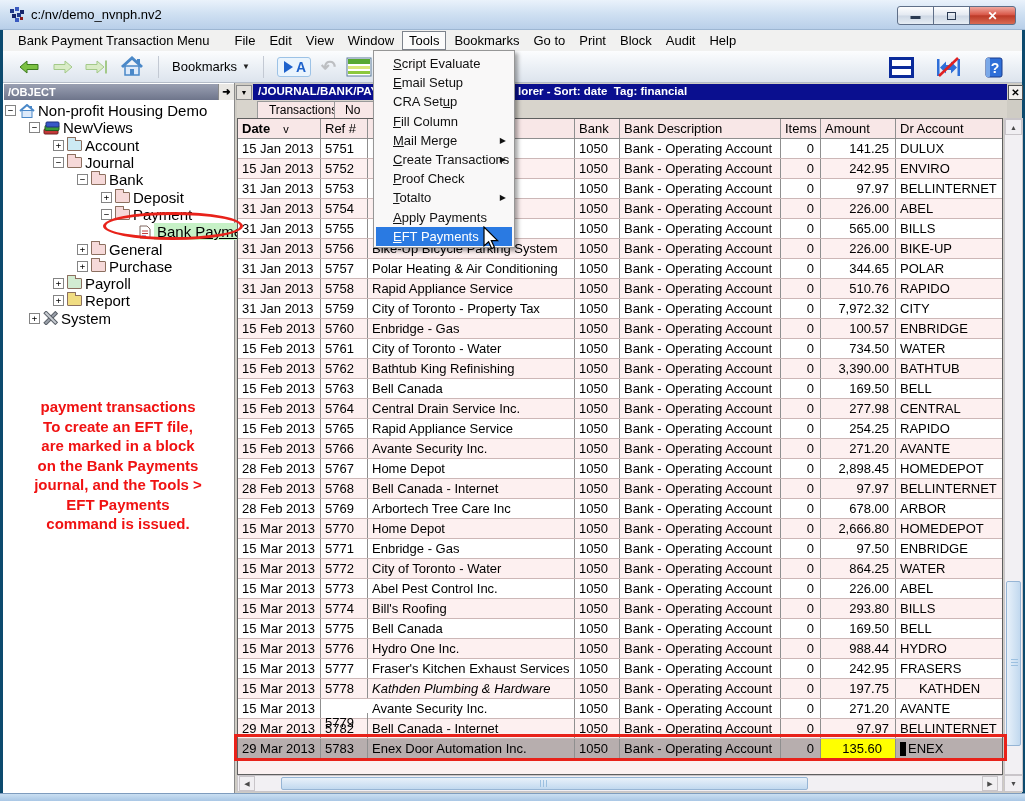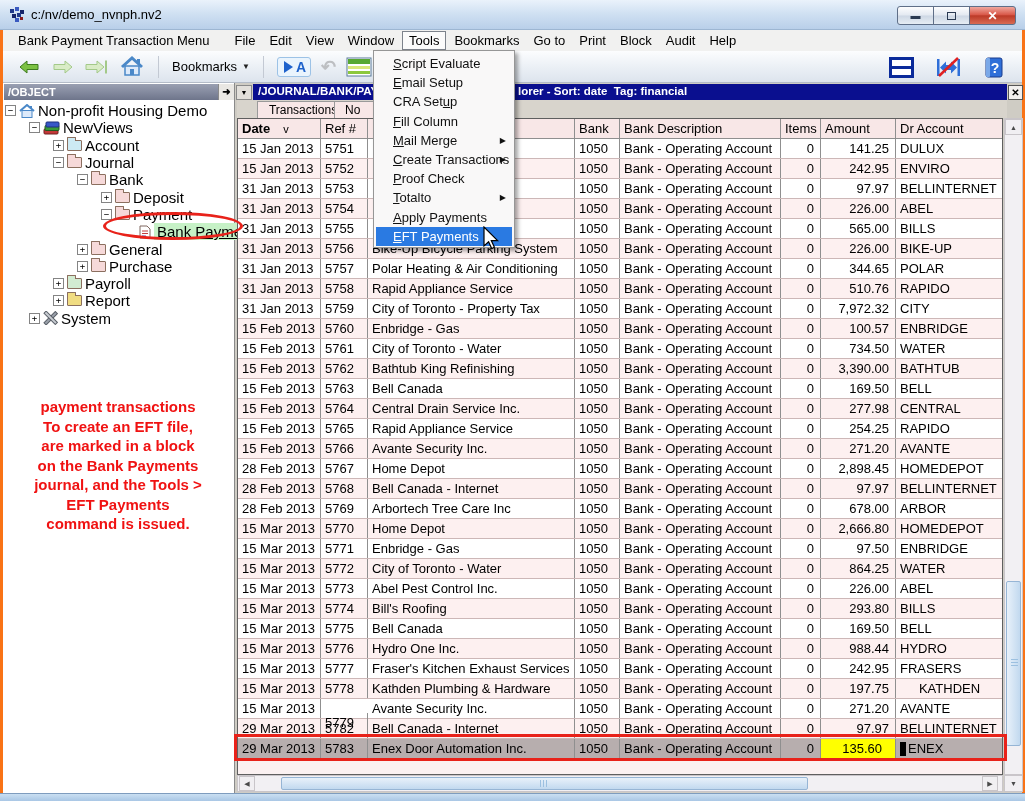--- a/index.html
+++ b/index.html
@@ -1,18 +1,18 @@
 <!DOCTYPE html>
 <html><head>
 <meta charset="utf-8">
 <style>
   * { margin:0; padding:0; box-sizing:border-box; }
   html,body { width:1025px; height:801px; }
   body { font-family:"Liberation Sans", sans-serif; position:relative; overflow:hidden; background:#fff; }
-  #app { position:absolute; inset:0; background:#f97316; }
+  #app { position:absolute; inset:0; background:#0c4a6e; }
 
   
   .titlebar { position:absolute; left:0; top:0; width:1025px; height:30px;
     background:linear-gradient(#eaf2fb 0%,#cfe0f2 48%,#b9cfe9 100%); border-bottom:1px solid #9db6d2; }
   .app-icon { position:absolute; left:9px; top:6px; }
   .title-text { position:absolute; left:31px; top:7px; font-size:13px; color:#000; }
   .winbtns { position:absolute; top:6px; right:9px; display:flex; }
   .winbtn { width:37px; height:19px; border:1px solid #5f6f88; margin-left:-1px;
     background:linear-gradient(#fdfdfe,#e3e9f1 48%,#cdd7e4 52%,#e6edf4); color:#2a3a52;
     display:flex; align-items:center; justify-content:center; font-size:10px; }
@@ -675,21 +675,21 @@
             <div class="gcell c2" style="width: 207px;">Fraser's Kitchen Exhaust Services</div>
             <div class="gcell c3" style="width: 45px;">1050</div>
             <div class="gcell c4" style="width: 161px;">Bank - Operating Account</div>
             <div class="gcell c5" style="width: 40px;">0</div>
             <div class="gcell c6" style="width: 75px;">242.95</div>
             <div class="gcell c7" style="width: 108px;">FRASERS</div>
           </div>
           <div class="grid-row alt">
             <div class="gcell c0" style="width: 83px;">15 Mar 2013</div>
             <div class="gcell c1" style="width: 47px;">5778</div>
-            <div class="gcell c2" style="width: 207px;">Kathden Plumbing &amp; Hardware</div>
+            <div class="gcell c2" style="width: 207px; font-style: italic;">Kathden Plumbing &amp; Hardware</div>
             <div class="gcell c3" style="width: 45px;">1050</div>
             <div class="gcell c4" style="width: 161px;">Bank - Operating Account</div>
             <div class="gcell c5" style="width: 40px;">0</div>
             <div class="gcell c6" style="width: 75px;">197.75</div>
             <div class="gcell c7" style="width: 108px; text-align: center;">KATHDEN</div>
           </div>
           <div class="grid-row">
             <div class="gcell c0" style="width: 83px;">15 Mar 2013</div>
             <div class="gcell c1" style="width: 47px; margin-top: 14px;">5779</div>
             <div class="gcell c2" style="width: 207px;">Avante Security Inc.</div>

